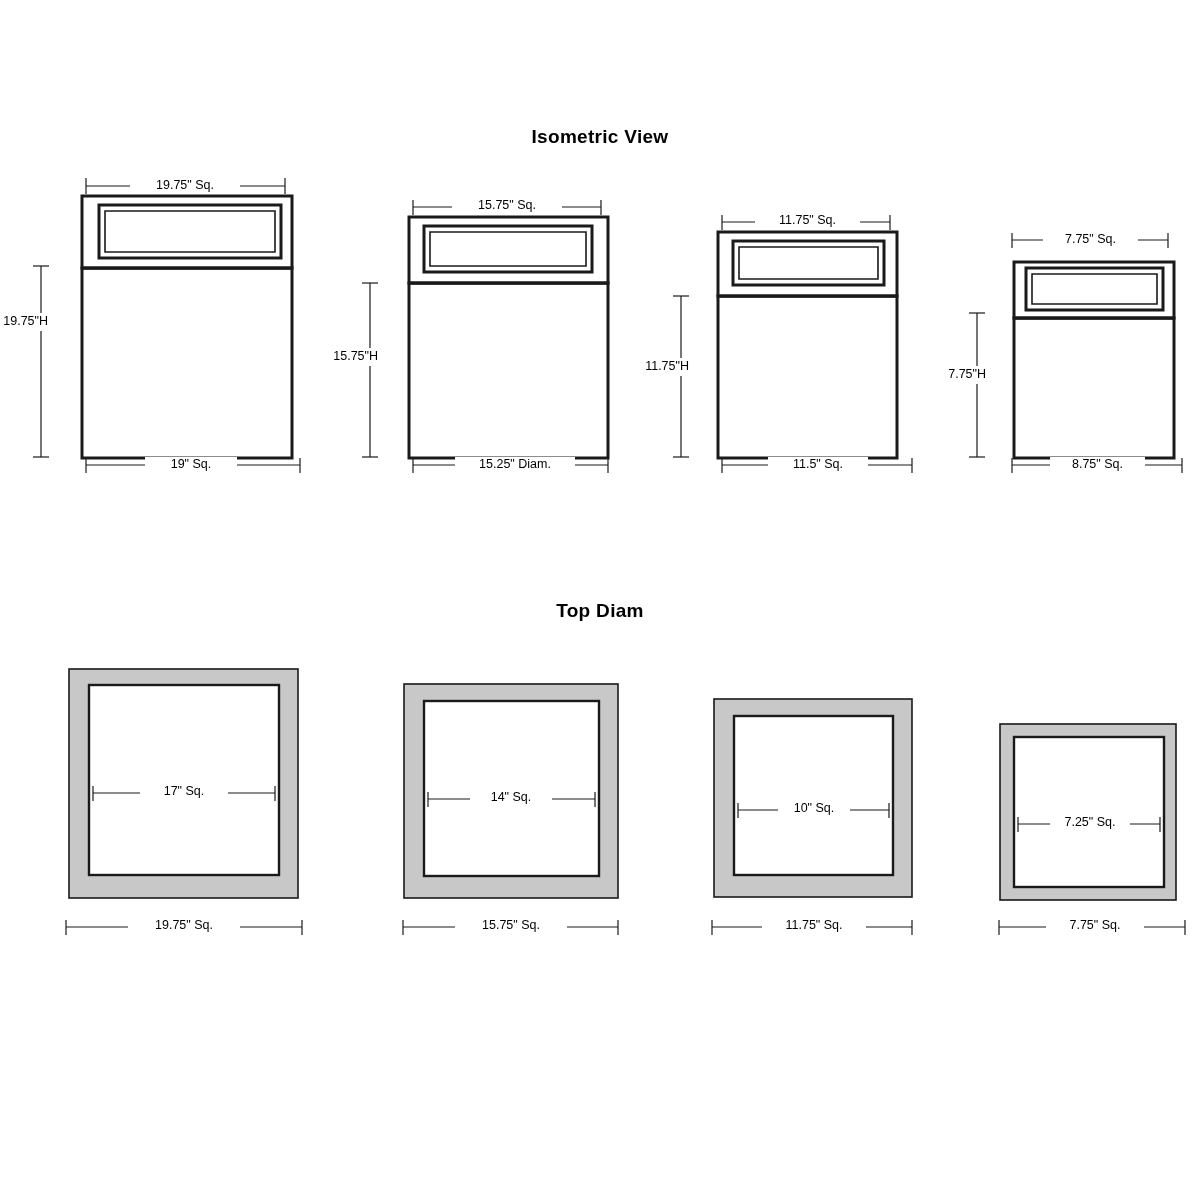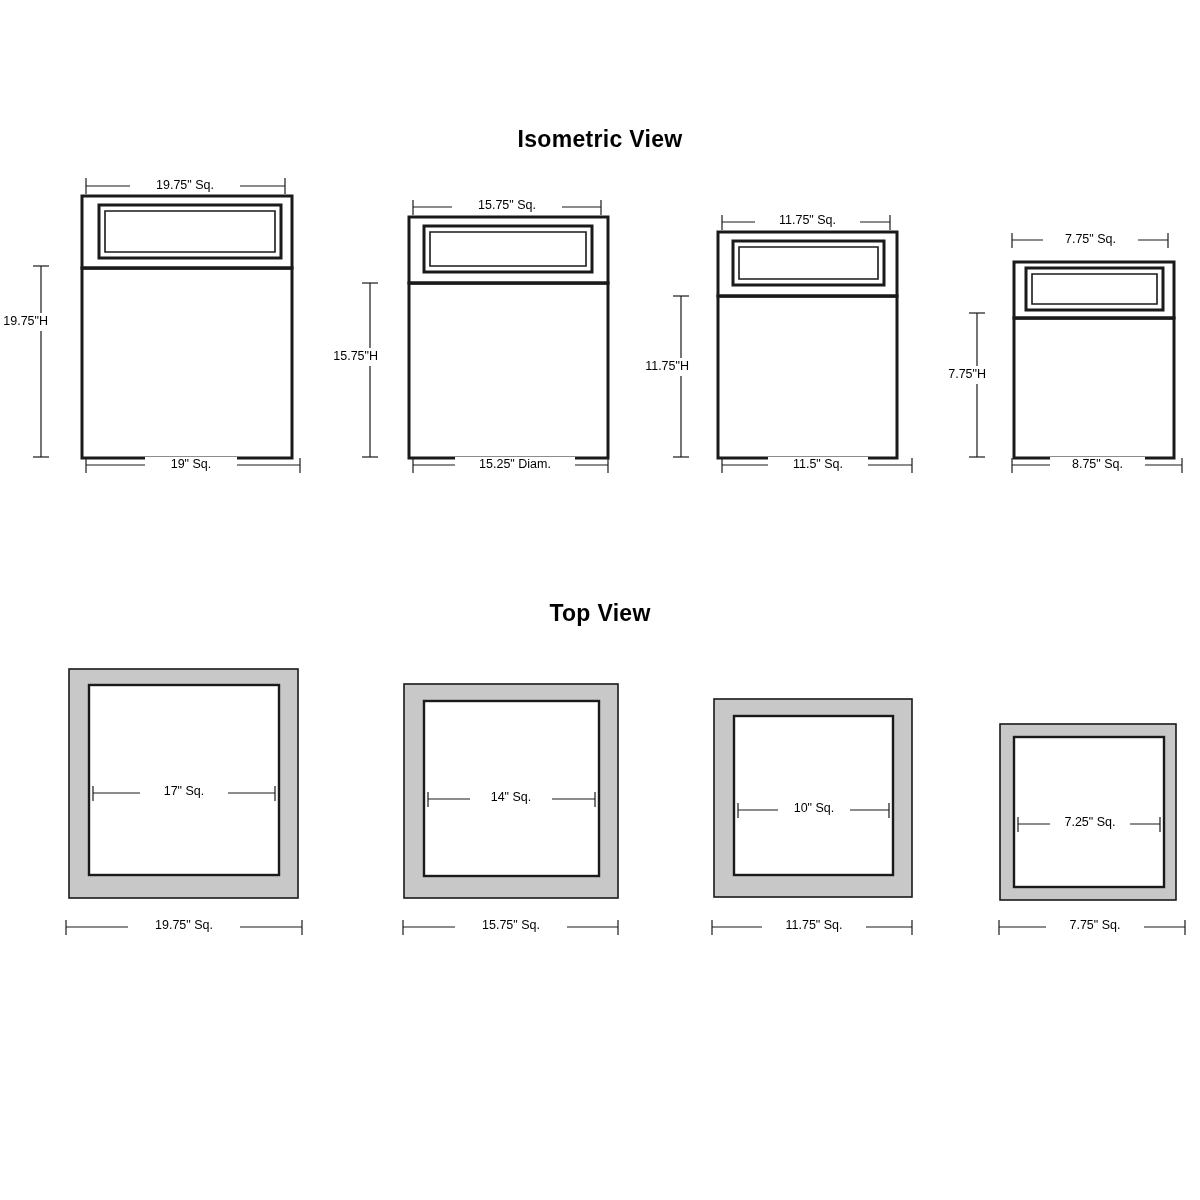--- a/index.html
+++ b/index.html
@@ -12,21 +12,21 @@
     height: 1200px;
     position: relative;
     font-family: "Liberation Sans", sans-serif;
     color: #000000;
     overflow: hidden;
   }
   .section-title {
     position: absolute;
     width: 100%;
     text-align: center;
-    font-size: 23px;
+    font-size: 19px;
     font-weight: bold;
     letter-spacing: 0.3px;
   }
   #iso-title { top: 126px; }
   #top-title { top: 600px; }
 
   .dim-label {
     position: absolute;
     font-size: 12.5px;
     white-space: nowrap;
@@ -43,21 +43,21 @@
     width: 1200px;
     height: 1200px;
     pointer-events: none;
   }
 </style>
 </head>
 <body>
 
 <div class="section-title" id="iso-title">Isometric View</div>
 
-<div class="section-title" id="top-title">Top View</div>
+<div class="section-title" id="top-title">Top Diam</div>
 
 <svg class="canvas" viewBox="0 0 1200 1200">
 
   <g>
 
     <path d="M82 268 L82 458 L292 458 L292 268 Z" fill="#ffffff" stroke="#1a1a1a" stroke-width="3"></path>
 
     <path d="M82 268 L82 196 L292 196 L292 268 Z" fill="#ffffff" stroke="#1a1a1a" stroke-width="3"></path>
     <path d="M82 196 L97 208 L287 208 L292 196" fill="none" stroke="#1a1a1a" stroke-width="0"></path>
 

